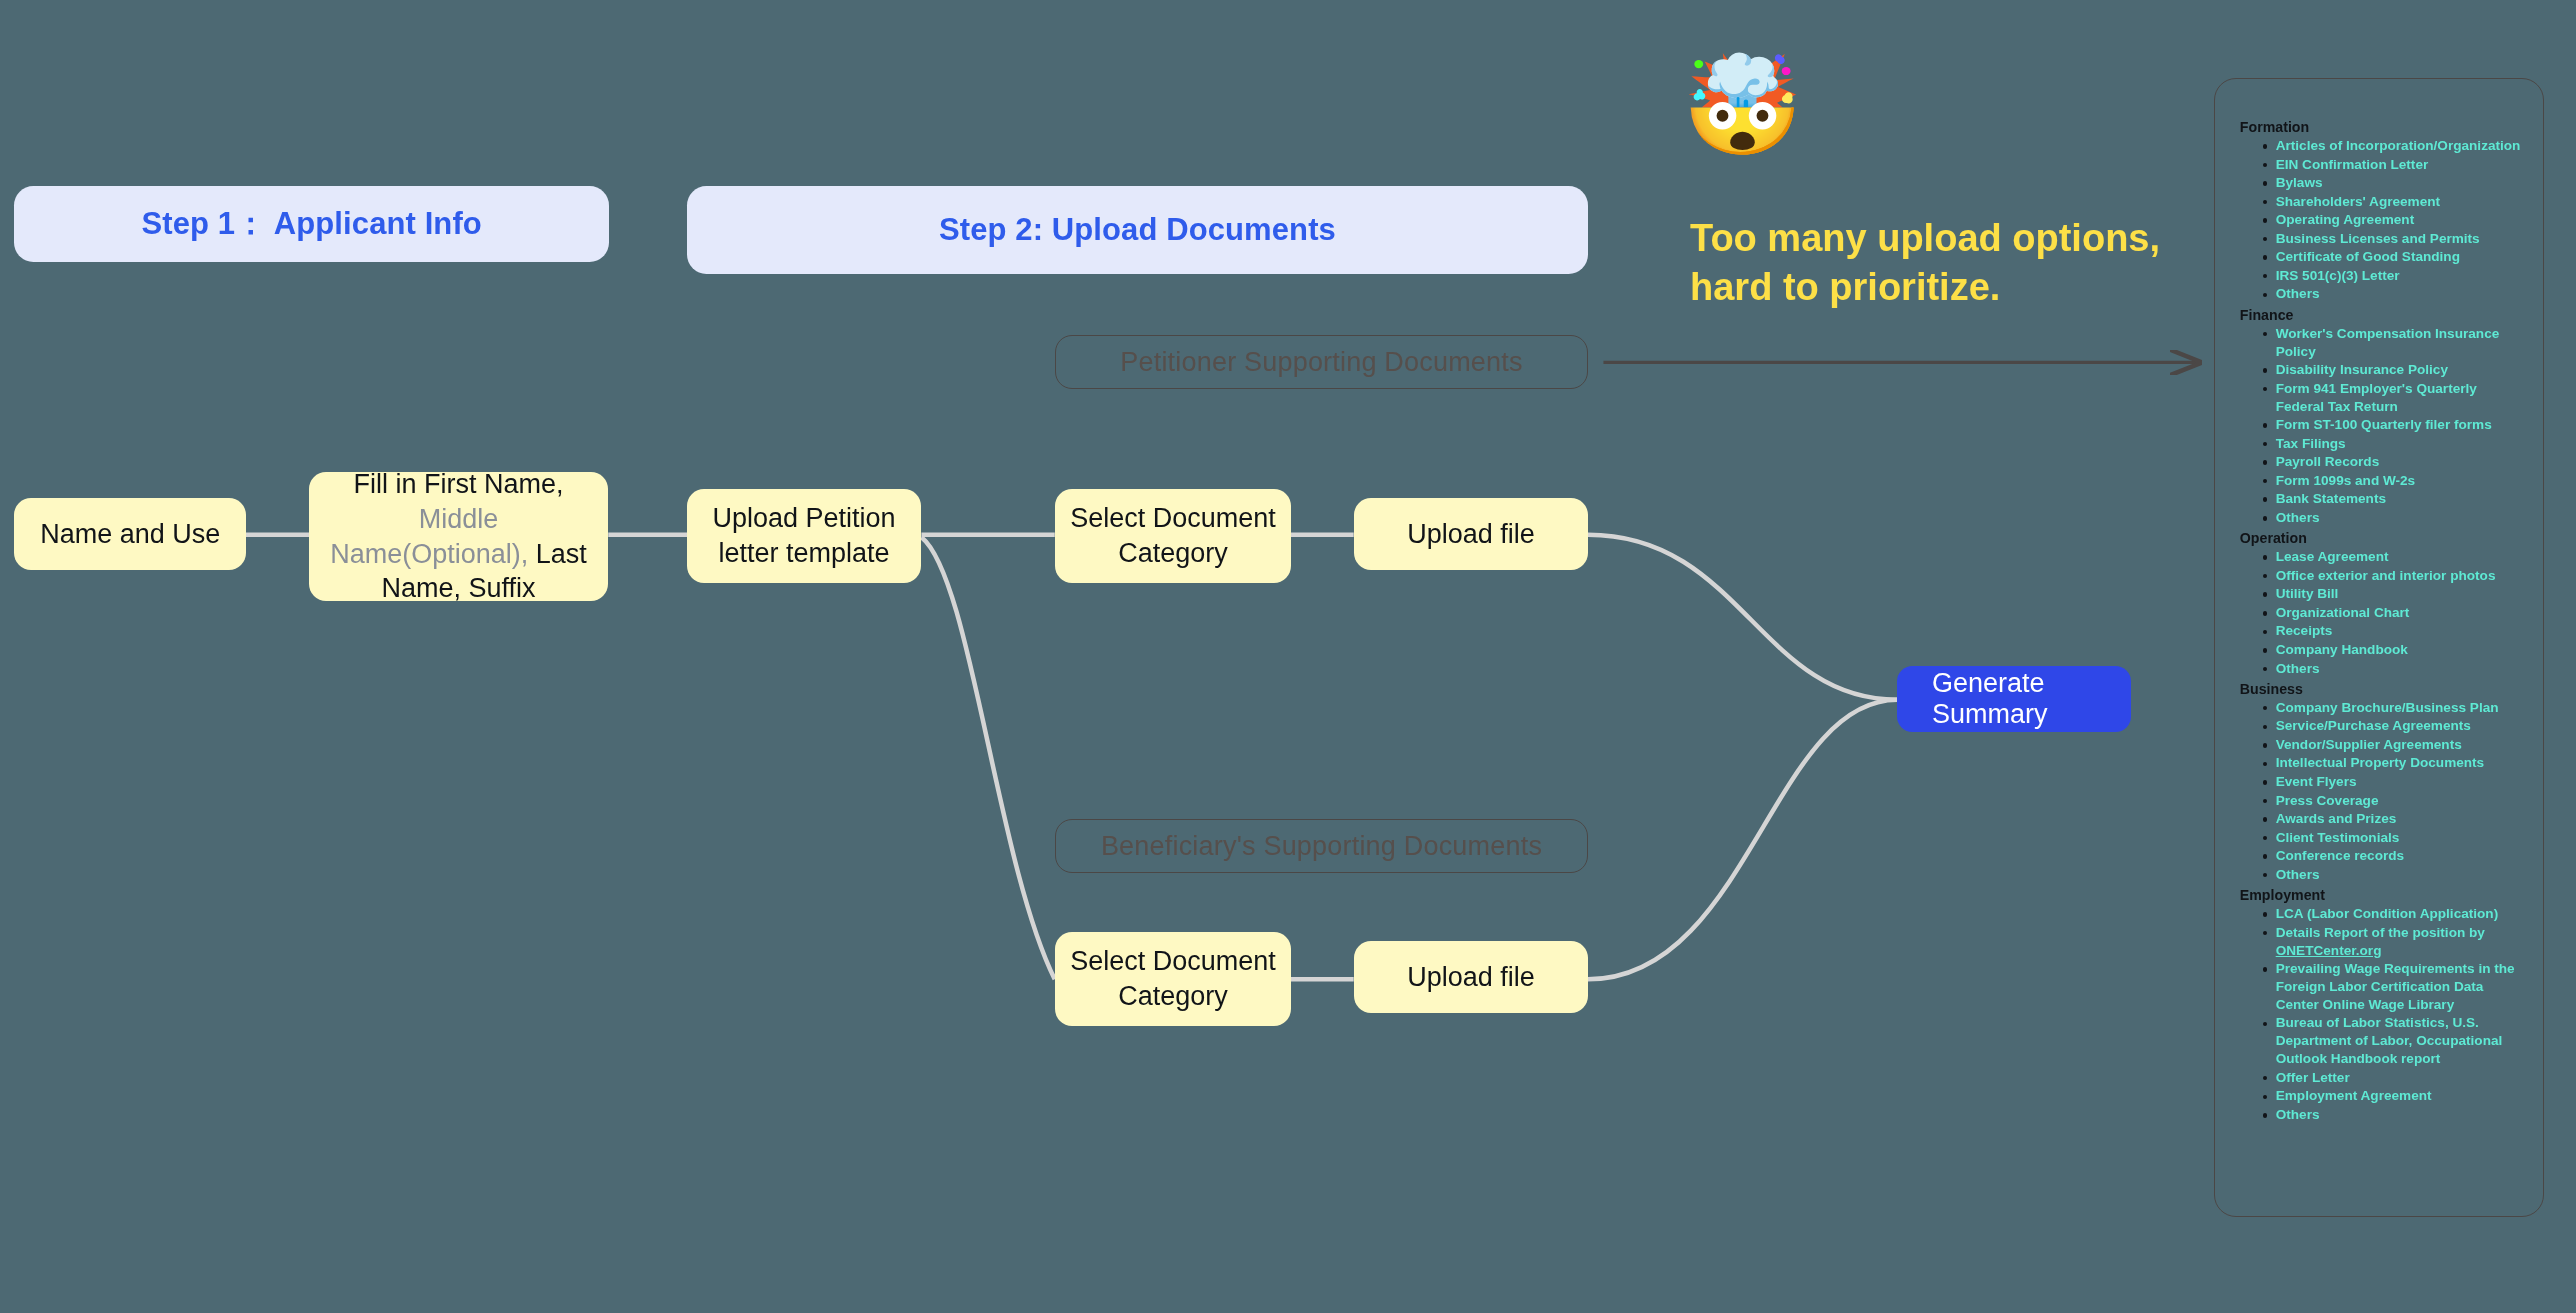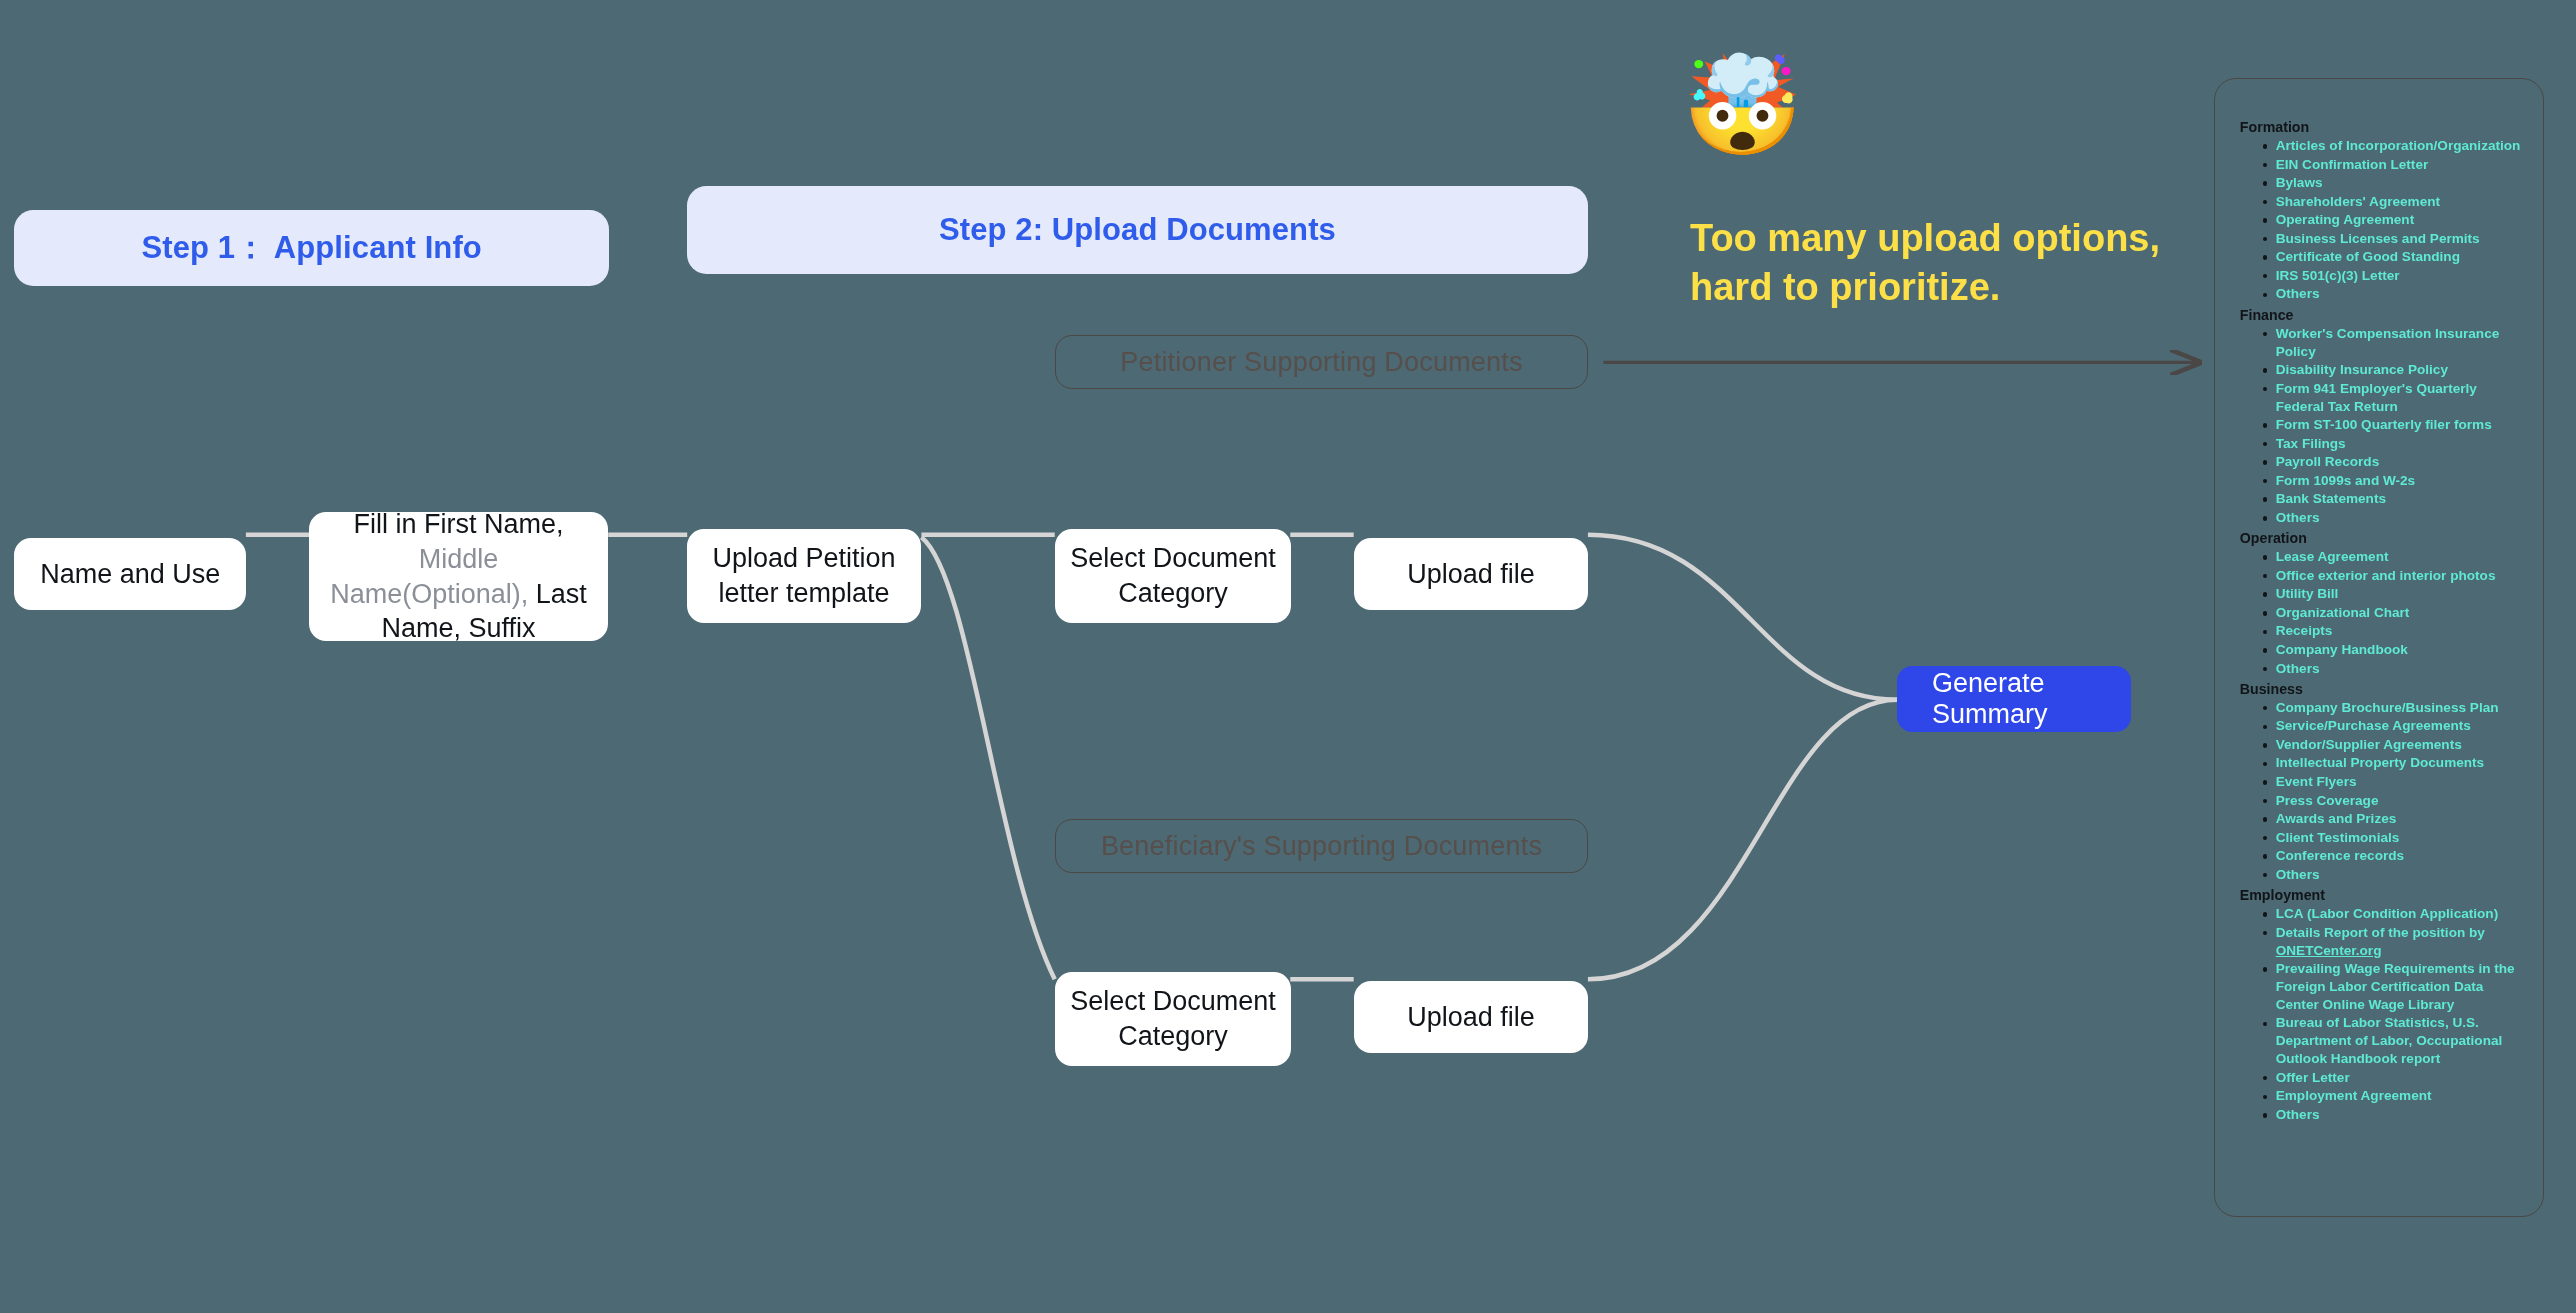--- a/index.html
+++ b/index.html
@@ -31,37 +31,36 @@
     position: absolute;
     background: #e4e9fb;
     border-radius: 19.4px;
     display: flex;
     align-items: center;
     justify-content: center;
     color: #2f5ceb;
     font-weight: bold;
     letter-spacing: 0.1px;
   }
-  #banner-step1 { left: 14.2px;   top: 186px; width: 595px;  height: 76px; font-size: 31px; margin-top: 24px; }
+  #banner-step1 { left: 14.2px;   top: 186px; width: 595px;  height: 76px; font-size: 31px; }
   #banner-step2 { left: 687px; top: 186px; width: 901px; height: 88px; font-size: 31px; }
 
   
   .node {
     position: absolute;
-    background: #ffffff;
+    background: #fef9c3;
     border-radius: 17px;
     display: flex;
     align-items: center;
     justify-content: center;
     text-align: center;
     color: #111418;
     font-size: 27px;
     line-height: 1.28;
     padding: 6.5px 11.6px;
-    margin-top: 40px;
   }
   #node-name-and-use    { left: 14.2px;   top: 498px;  width: 232px; height: 72px; }
   #node-fill-in-name    { left: 309px;  top: 472px;  width: 299px; height: 129px;
                           flex-direction: column; padding: 9px 15.5px; }
   #node-upload-template { left: 687px; top: 489px;  width: 234px; height: 94px; }
   #node-select-cat-1    { left: 1055px; top: 489px;  width: 236px; height: 94px; }
   #node-upload-file-1   { left: 1354px; top: 498px;  width: 234px; height: 72px; }
   #node-select-cat-2    { left: 1055px; top: 932px; width: 236px; height: 94px; }
   #node-upload-file-2   { left: 1354px; top: 941px; width: 234px; height: 72px; }
 

